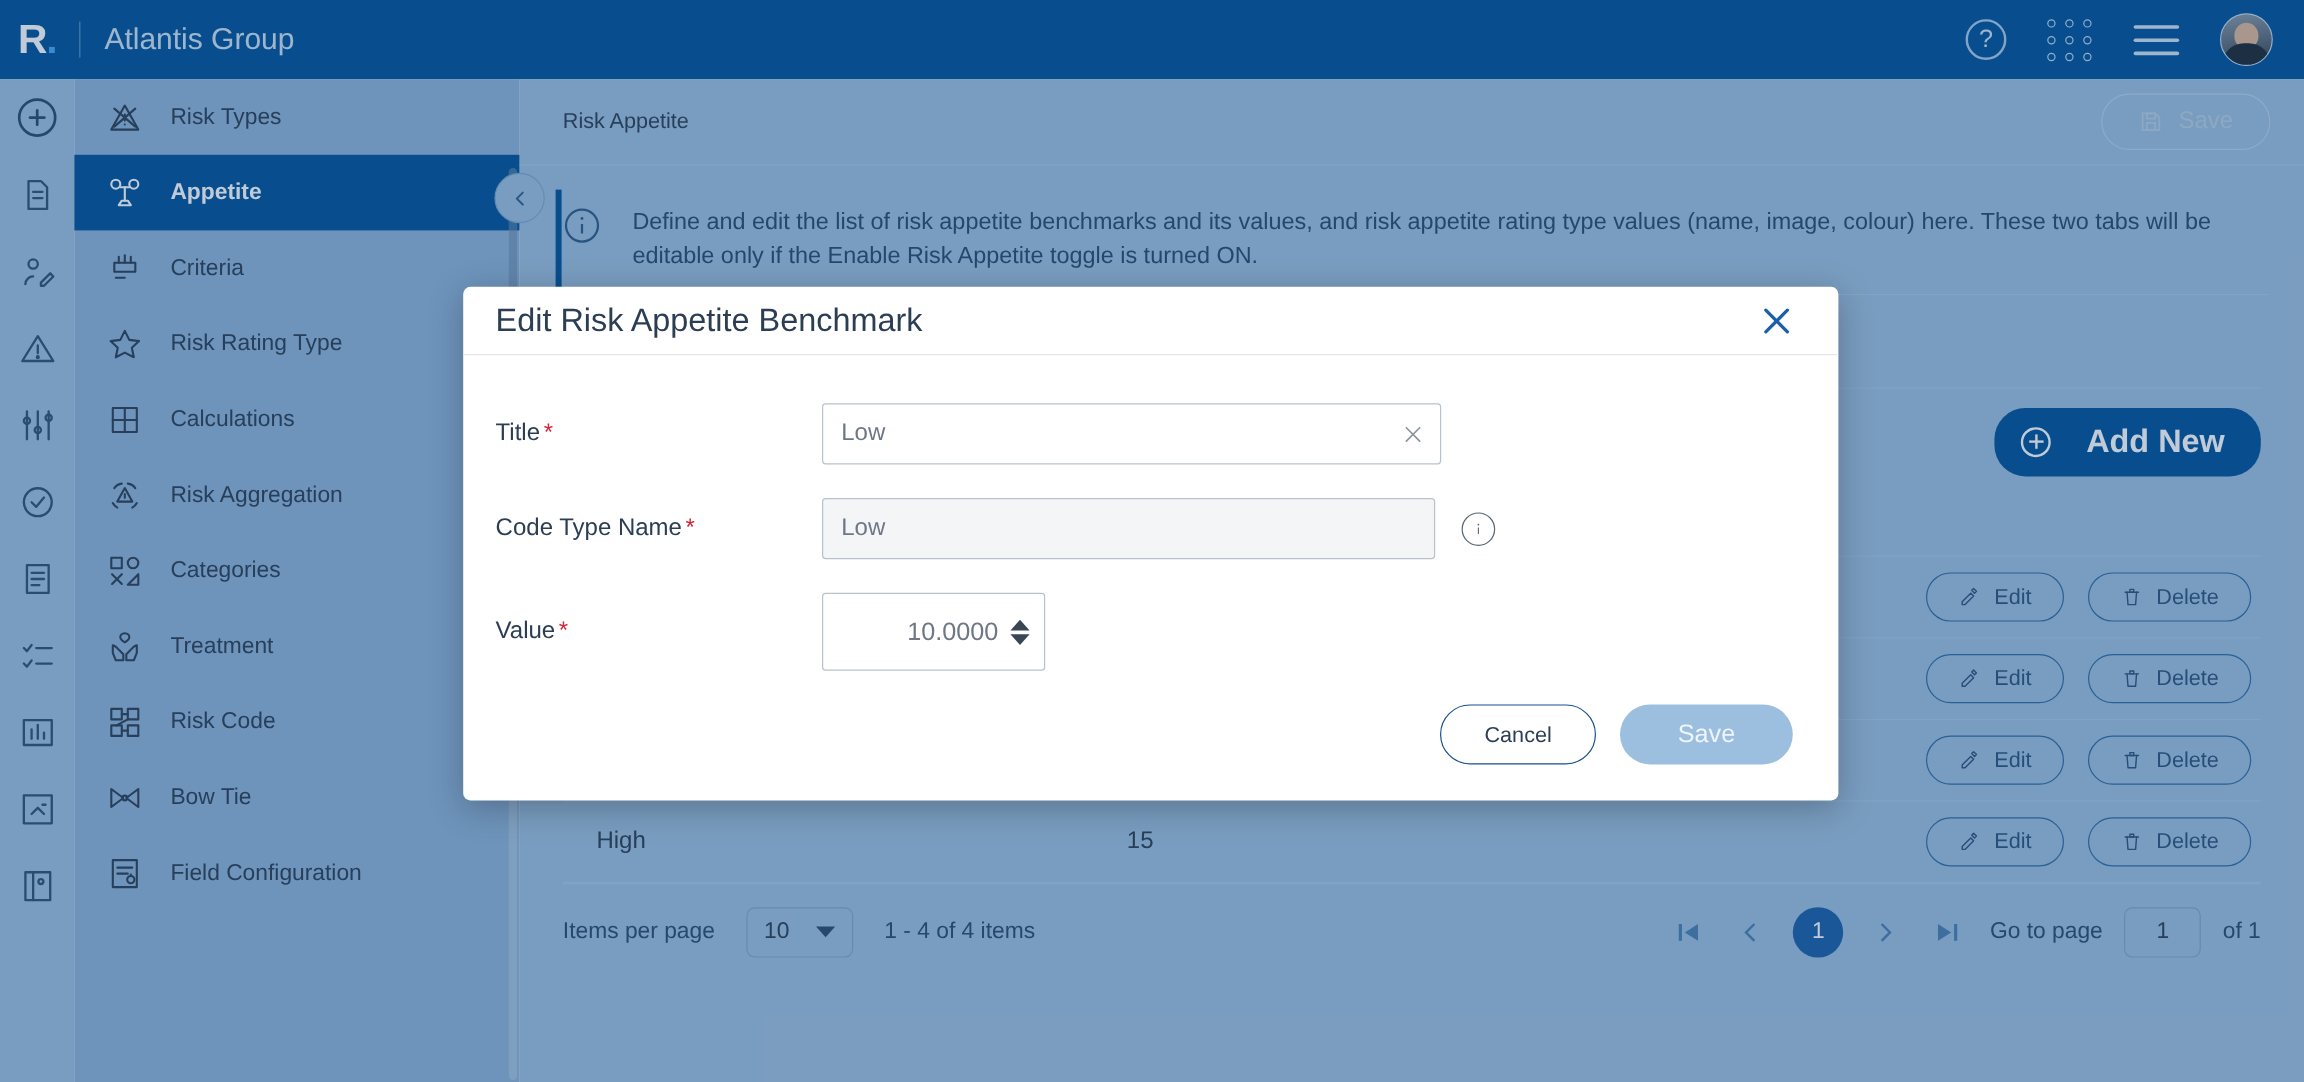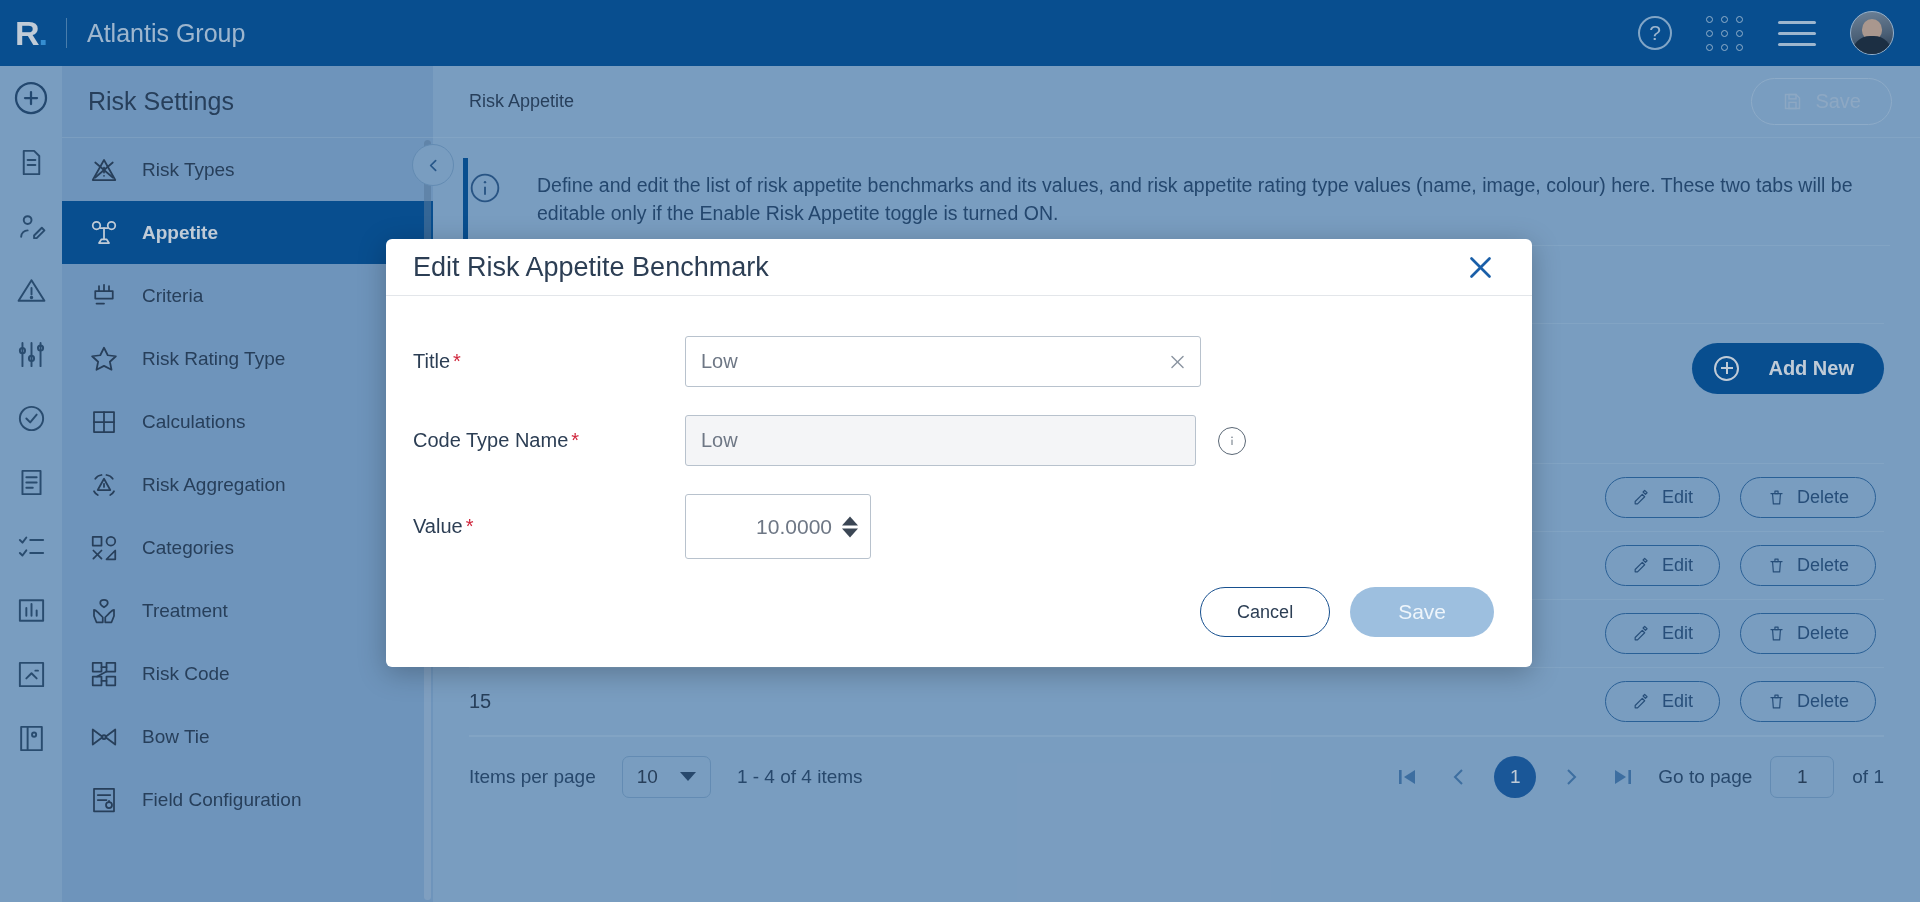--- a/index.html
+++ b/index.html
@@ -103,37 +103,37 @@
 
   .collapse-btn {
     position: absolute; top: 78px; left: -21px; width: 42px; height: 42px;
     background: #9dbfdf; border: 1px solid #7ea7cd; border-radius: 50%;
     display: flex; align-items: center; justify-content: center; cursor: pointer; z-index: 6;
   }
   .collapse-btn svg { width: 17px; height: 17px; stroke: #2b5e93; stroke-width: 2.4; fill: none;
     stroke-linecap: round; stroke-linejoin: round; }
 
   .notice {
-    margin: 20px 30px 0 36px; display: flex; gap: 36px; align-items: flex-start;
+    margin: 20px 30px 0 36px; display: flex; gap: 26px; align-items: flex-start;
     padding: 14px 0 18px 0; border-bottom: 1px solid #a9c9e5; position: relative;
   }
   .notice-accent { position: absolute; left: -6px; top: 0; width: 5px; height: 180px; background: #00529b; }
   .notice svg.info { width: 32px; height: 32px; flex: 0 0 32px; stroke: #2d5b8c; fill: none; stroke-width: 1.4; }
   .notice-text { color: #27496e; font-size: 19.5px; line-height: 1.42; max-width: 1345px; }
 
   .tabs-row { height: 78px; margin: 0 36px; border-bottom: 1px solid #a9c9e5; display: flex; align-items: center; gap: 26px; }
   .tab-pill {
     background: #00529b; color: #fff; border-radius: 22px; padding: 10px 28px; font-size: 18px; cursor: pointer;
   }
   .tab-plain { color: #2c4a6b; font-size: 18px; padding: 10px 14px; cursor: pointer; }
 
   .toolbar { height: 88px; margin: 0 36px; display: flex; align-items: center; }
   .add-new {
     margin-left: auto; background: #00529b; color: #fff; border: none; border-radius: 26px;
-    padding: 13px 30px 13px 22px; font-size: 20px; font-weight: 600; display: flex; align-items: center;
+    padding: 13px 30px 13px 22px; font-size: 27px; font-weight: 600; display: flex; align-items: center;
     gap: 29px; cursor: pointer;
   }
   .add-new .plus {
     width: 25px; height: 25px; border: 2px solid #fff; border-radius: 50%; position: relative;
   }
   .add-new .plus::before, .add-new .plus::after {
     content:''; position: absolute; background: #fff; left: 50%; top: 50%;
   }
   .add-new .plus::before { width: 12px; height: 2px; transform: translate(-50%,-50%); }
   .add-new .plus::after  { width: 2px; height: 12px; transform: translate(-50%,-50%); }
@@ -347,21 +347,20 @@
     <div class="rail-item">
       <svg viewBox="0 0 24 24">
           <rect x="4" y="3" width="16" height="18"></rect>
           <line x1="9" y1="3" x2="9" y2="21"></line>
           <circle cx="14" cy="9" r="1.6"></circle>
         </svg>
     </div>
   </div>
 
   <div class="sidebar">
-    <div class="sidebar-title">Risk Settings</div>
 
     <div class="side-item">
       <span class="sicon">
         <svg viewBox="0 0 24 24">
             <path d="M12 4L3 20h18z"></path>
             <line x1="12" y1="10" x2="12" y2="14"></line>
             <circle cx="12" cy="16.6" r="0.7" fill="#2b3d53" stroke="none"></circle>
             <line x1="5" y1="6" x2="19" y2="18"></line>
             <line x1="19" y1="6" x2="5" y2="18"></line>
           </svg>
@@ -606,20 +605,21 @@
                 <path d="M5 7h14"></path>
                 <path d="M7 7l1 13h8l1-13"></path>
                 <path d="M10 4h4v3h-4z"></path>
               </svg>
             <span>Delete</span>
           </button>
         </div>
       </div>
 
       <div class="tbl-row">
+        <div class="c-title">High</div>
         <div class="c-value">15</div>
         <div class="c-actions">
           <button class="pillbtn">
             <svg viewBox="0 0 24 24">
                 <path d="M4 17l9-9 3 3-9 9H4z"></path>
                 <path d="M14 5l2-2 3 3-2 2z"></path>
               </svg>
             <span>Edit</span>
           </button>
           <button class="pillbtn">

